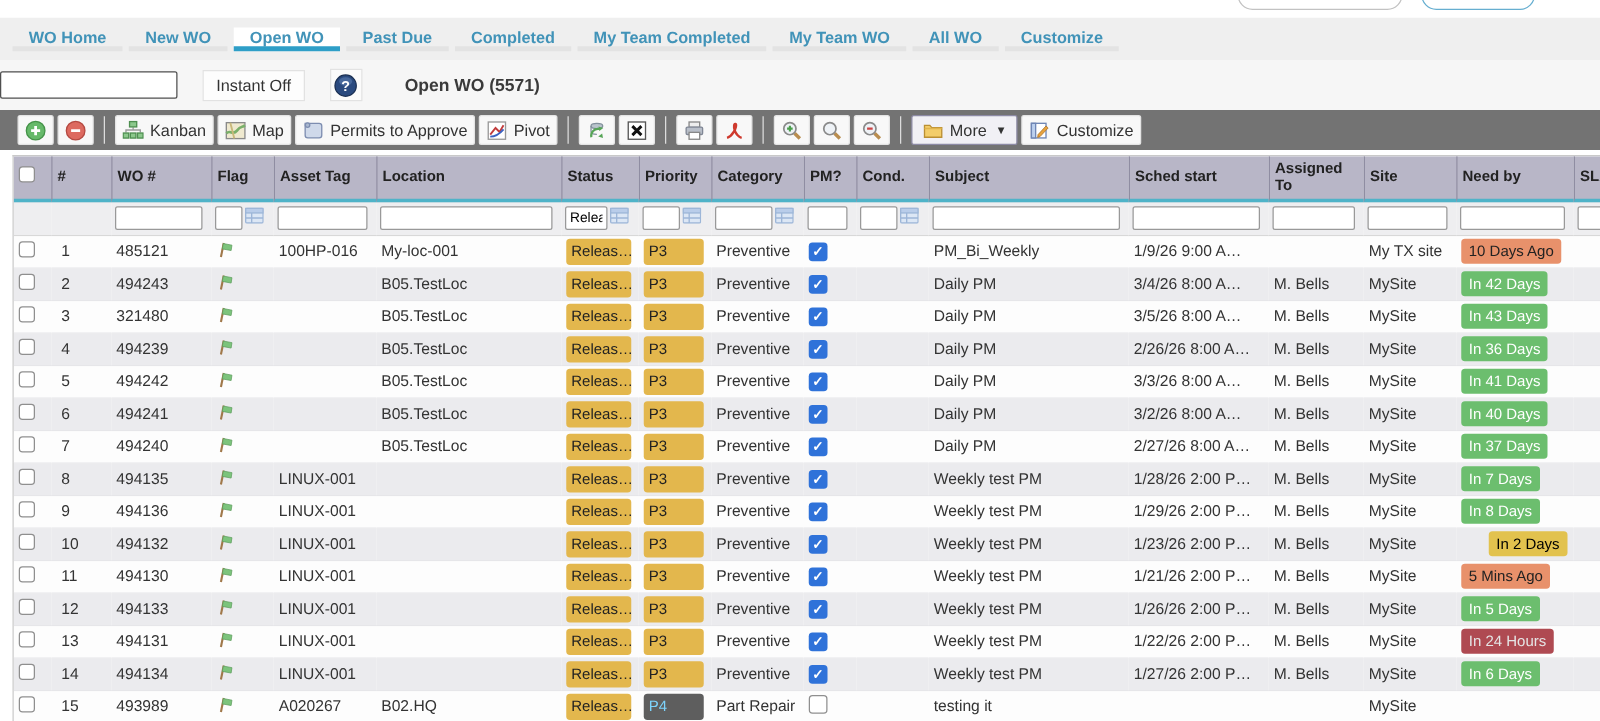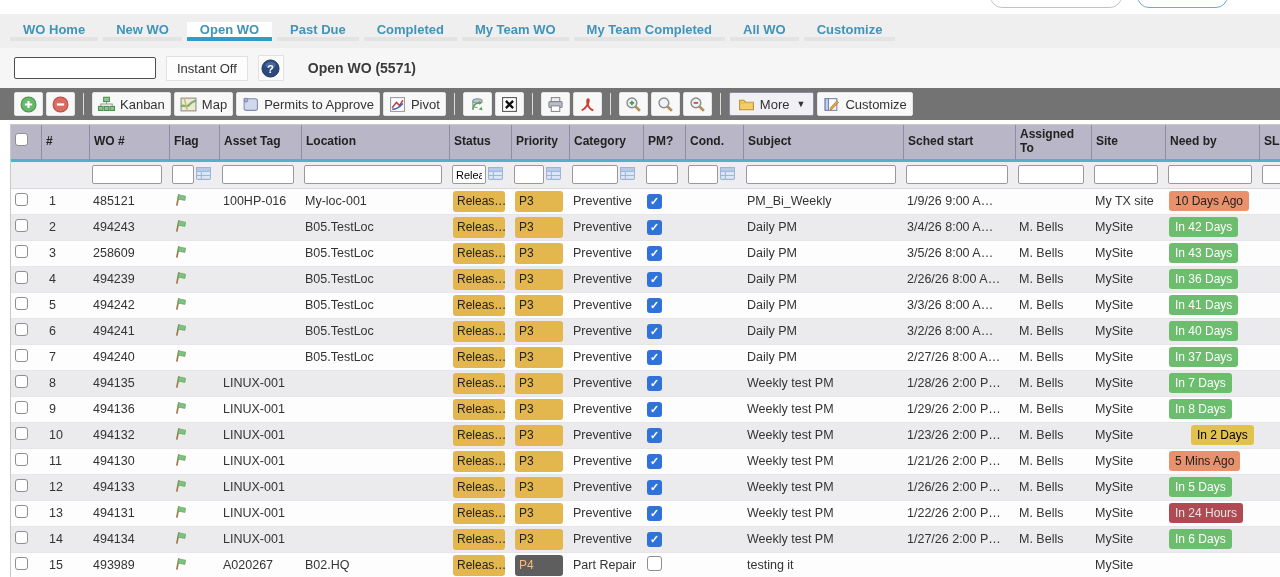--- a/index.html
+++ b/index.html
@@ -12,21 +12,21 @@
   .pill-stub.one { right:158px; width:132px; border:1.5px solid #c2c2c2; }
   .pill-stub.two { right:52px;  width:91px;  border:1.5px solid #66aed0; }
 
   
   .tabbar { height:34px; background:#efefef; display:flex; align-items:center; padding-left:10px; }
   .tab { display:flex; align-items:center; padding:0 13px; margin-right:5px; cursor:pointer;
     font-size:13px; font-weight:bold; color:var(--accent); border-bottom:4px solid #e3e3e3; }
   .tab.active { background:#fff; border-bottom:4px solid var(--accent2); }
 
   
-  .search-row { height:40px; background:#f6f6f6; display:flex; align-items:center; padding-left:14px; gap:10px; }
+  .search-row { height:40px; background:#f6f6f6; display:flex; align-items:center; padding-left:0; gap:20px; }
   .search-input { width:142px; height:22px; border:1.5px solid #4f4f4f; border-radius:2px; background:#fff;
     font-size:12px; padding:0 4px; outline:none; }
   .instant { font-size:13px; color:#333; background:#fdfdfd; border:1px solid #e2e2e2; padding:4px 10px; }
   .help-box { width:26px; height:26px; background:#fbfbfb; border:1px solid #e2e2e2;
     display:inline-flex; align-items:center; justify-content:center; }
   .page-title { font-size:14px; font-weight:bold; color:#3a3a3a; margin-left:14px; }
 
   
   .toolbar { height:32px; background:#737373; display:flex; align-items:center; padding-left:14px; gap:3px; }
   .titem { display:inline-flex; align-items:center; gap:5px; height:24px; padding:2px 5px; cursor:pointer;
@@ -58,43 +58,43 @@
   .row-check { display:inline-block; width:13px; height:13px; border:1.5px solid #8f8f8f;
     border-radius:3px; background:#fff; cursor:pointer; }
   .pm-box { width:15px; height:15px; border-radius:3px; display:inline-flex; align-items:center;
     justify-content:center; font-size:11px; font-weight:bold; cursor:pointer; }
   .pm-checked { background:var(--pm_blue); color:#fff; }
   .pm-unchecked { border:1.5px solid #8f8f8f; background:#fff; }
 
   .badge { display:block; padding:3.5px 4px; border-radius:3px; font-size:12px; color:#222;
     margin-right:2px; overflow:hidden; white-space:nowrap; }
   .badge.gold { background:var(--badge_gold); }
-  .badge.dark { background:var(--badge_dark); color:#fdba74; }
+  .badge.dark { background:var(--badge_dark); color:#7dd3fc; }
   .need-badge { display:inline-block; padding:3px 6px; border-radius:3px; font-size:12px; }
   .need-green  { background:var(--badge_green);  color:#fff; }
   .need-orange { background:var(--badge_orange); color:#222; }
   .need-yellow { background:var(--badge_yellow); color:#000000;margin-left:22px; }
   .need-red    { background:var(--badge_red);    color:#e5e5e5; }
 </style>
 </head>
 <body>
 
 <div class="top-strip">
   <div class="pill-stub one"></div>
   <div class="pill-stub two"></div>
 </div>
 
 <div class="tabbar">
     <div class="tab">WO Home</div>
     <div class="tab">New WO</div>
     <div class="tab active">Open WO</div>
     <div class="tab">Past Due</div>
     <div class="tab">Completed</div>
+    <div class="tab">My Team Completed</div>
     <div class="tab">My Team WO</div>
-    <div class="tab">My Team Completed</div>
     <div class="tab">All WO</div>
     <div class="tab">Customize</div>
   </div>
 
 <div class="search-row">
   <input class="search-input" value="" style="">
   <span class="instant">Instant Off</span>
   <span class="help-box">
     <svg width="19" height="19" viewBox="0 0 20 20">
       <circle cx="10" cy="10" r="9" fill="#2a4a7f" stroke="#1c3154"></circle>
@@ -381,21 +381,21 @@
           <td class="c-subject">Daily PM</td>
           <td class="c-sched">3/4/26 8:00 A…</td>
           <td class="c-assigned">M. Bells</td>
           <td class="c-site">MySite</td>
           <td class="c-need"><span class="need-badge need-green">In 42 Days</span></td>
           <td class="c-sla"></td>
         </tr>
         <tr>
           <td class="c-check"><span class="row-check"></span></td>
           <td class="c-num">3</td>
-          <td class="c-wo">258609</td>
+          <td class="c-wo">321480</td>
           <td class="c-flag"><span><svg width="15" height="15" viewBox="0 0 16 16">
                 <path d="M4 14.5L6.4 2.5" stroke="#a0784a" stroke-width="1.8"></path>
                 <path d="M6 3l7.4 1.4-.7 4.6L5.2 7.6z" fill="#7cc47c" stroke="#5a9a5a" stroke-width="0.6"></path>
               </svg></span></td>
           <td class="c-asset"></td>
           <td class="c-location">B05.TestLoc</td>
           <td class="c-status">
             <span class="badge gold">Releas…</span>
           </td>
           <td class="c-priority">

